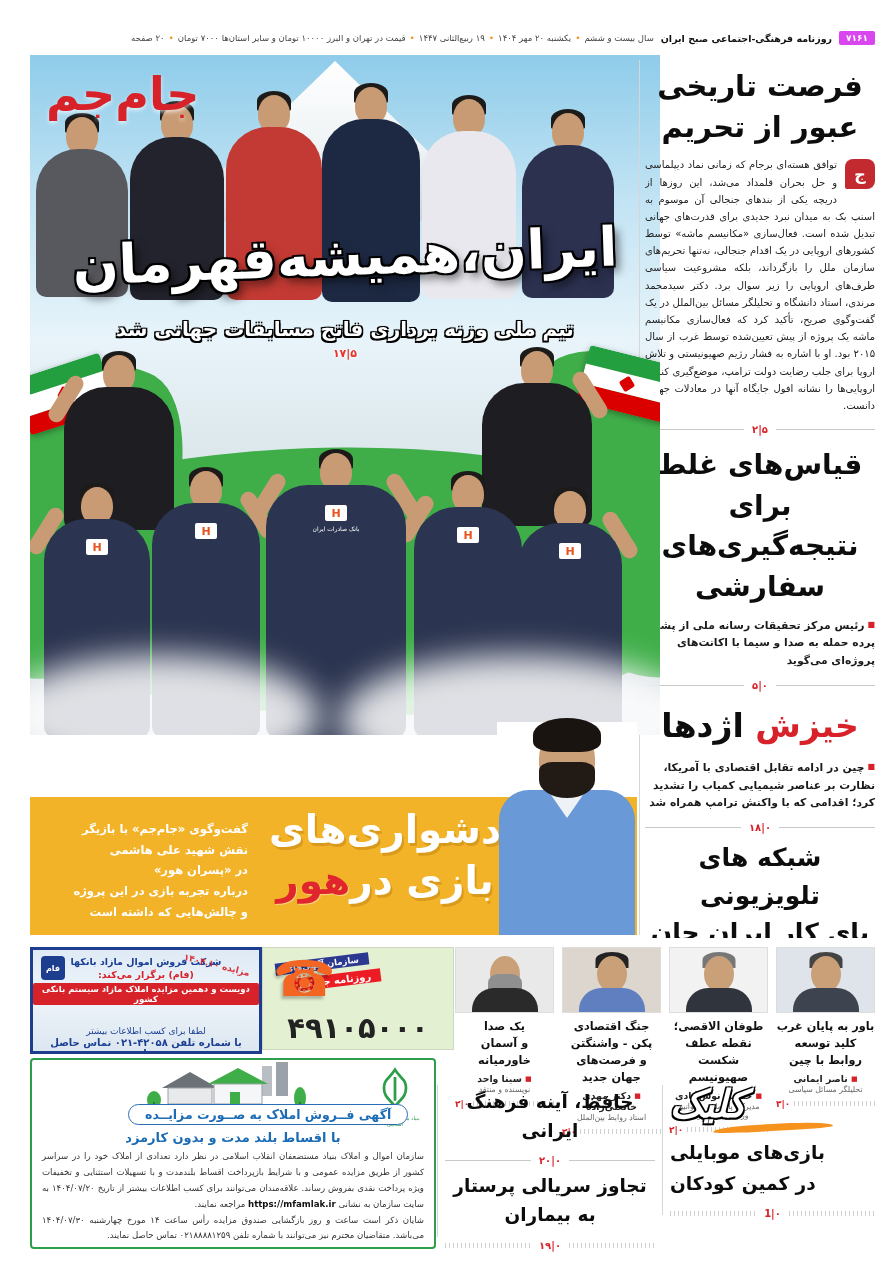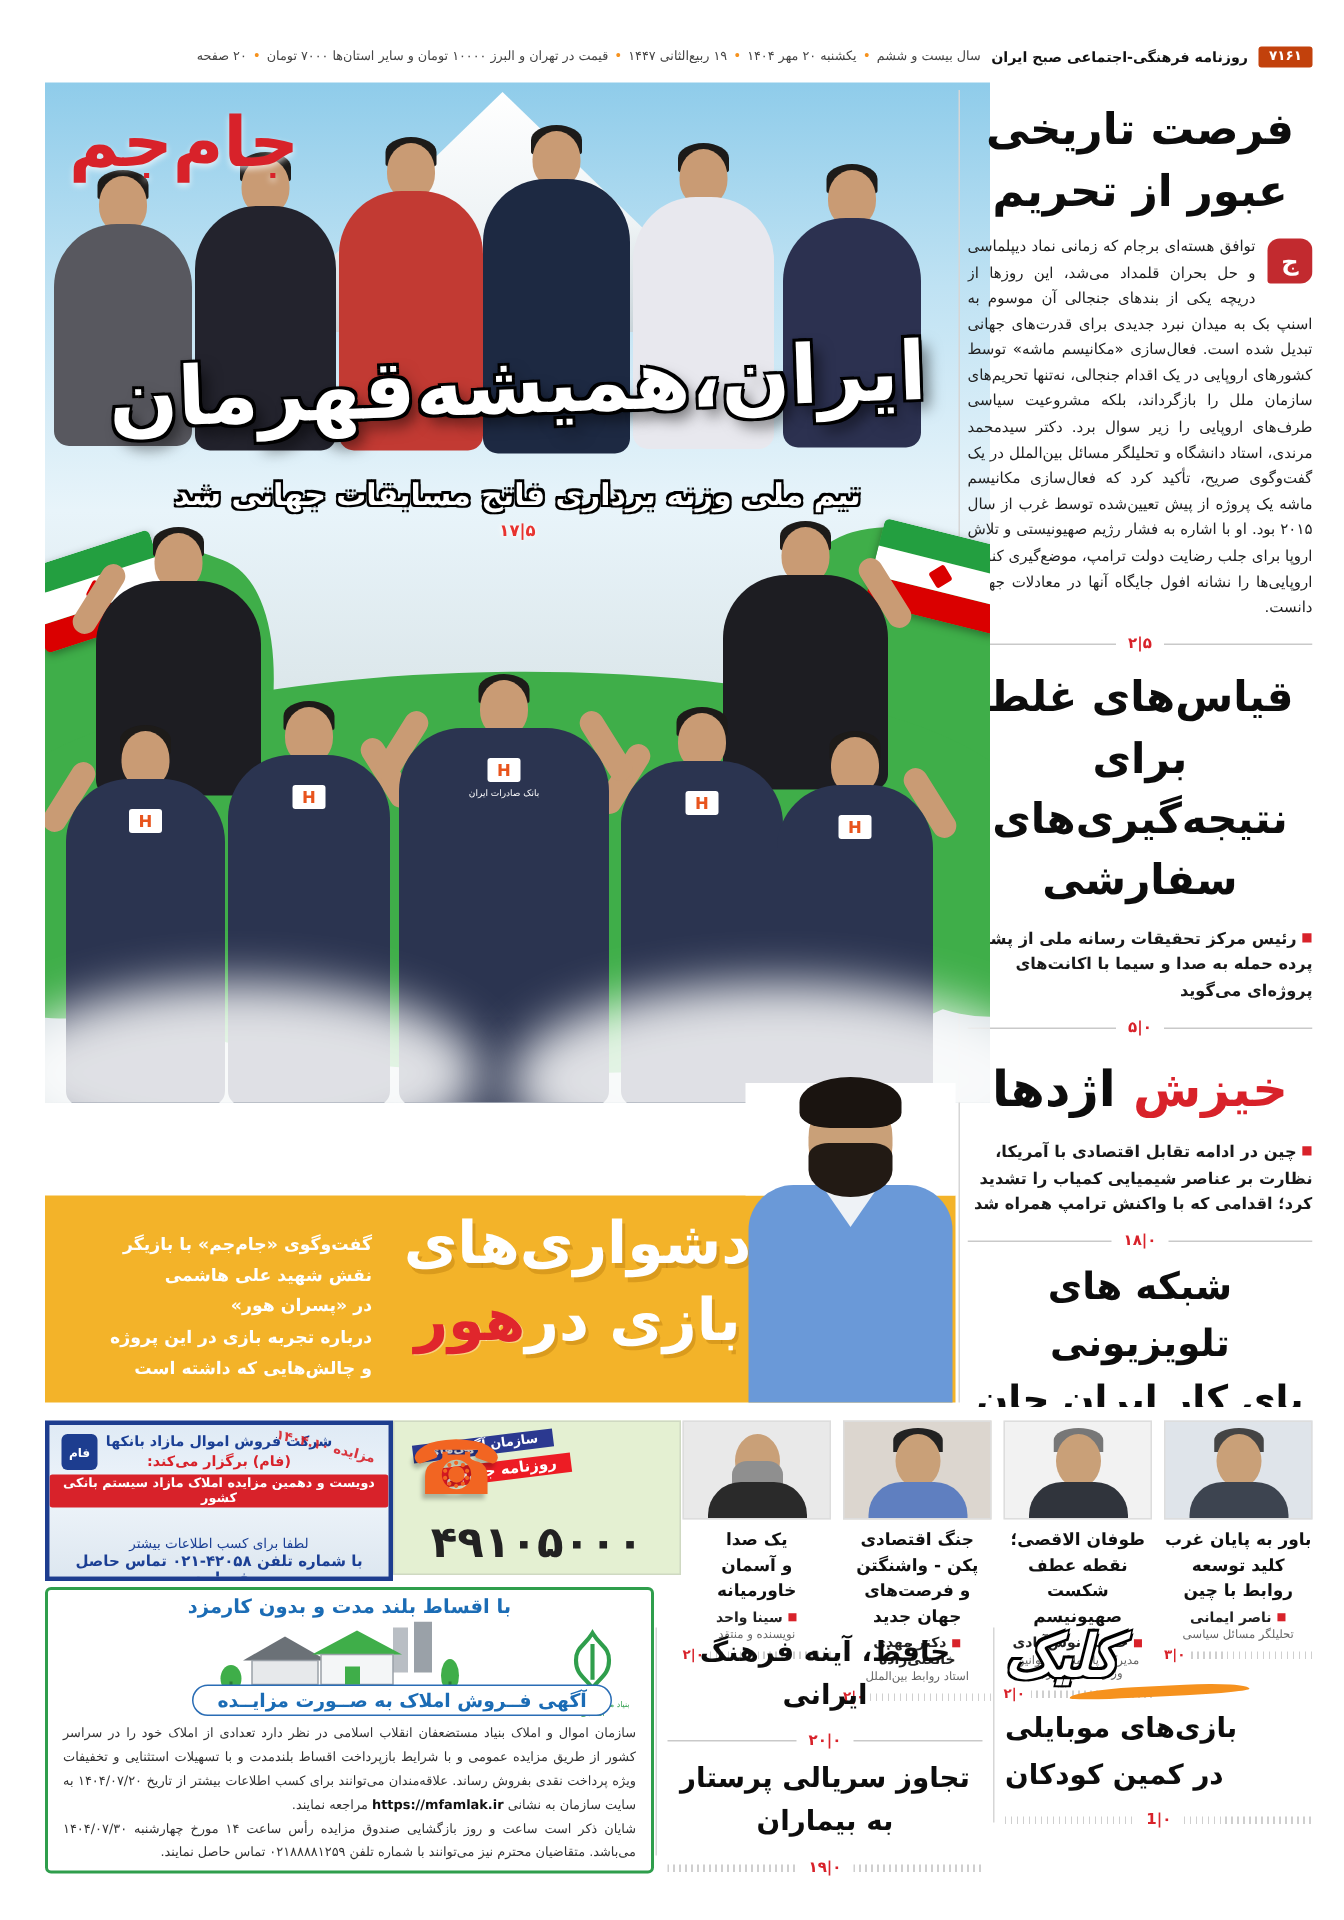--- a/index.html
+++ b/index.html
@@ -1,21 +1,21 @@
 <!DOCTYPE html>
 <html lang="fa" dir="rtl"><head>
 <meta charset="utf-8">
 <style>
   html,body{margin:0;padding:0;background:#f2f2f0;}
   #canvas{position:relative;width:896px;height:1280px;background:#ffffff;overflow:hidden;
           font-family:"DejaVu Sans",sans-serif;direction:rtl;}
   
   #topbar{position:absolute;top:28px;right:21px;left:30px;height:20px;display:flex;
           align-items:center;justify-content:flex-start;gap:7px;font-size:8.5px;color:#444;}
-  #issue-badge{background:#c2410c;color:#fff;font-weight:bold;font-size:9px;padding:2px 7px;border-radius:2px;}
+  #issue-badge{background:#d946ef;color:#fff;font-weight:bold;font-size:9px;padding:2px 7px;border-radius:2px;}
   #masthead{font-weight:bold;color:#111;font-size:9.5px;}
   .meta{display:flex;align-items:center;}
   .meta span+span::before{content:"•";color:#f6921e;margin:0 4px;font-size:9px;}
   
   #photo{position:absolute;left:30px;top:55px;width:619px;height:680px;overflow:hidden;
          background:linear-gradient(180deg,#8fccea 0%,#bfe2f3 20%,#e8f4fa 42%,#dde8ec 58%,#cfd9de 75%);padding-left:11px;}
   #mountain{position:absolute;left:140px;top:6px;width:330px;height:160px;
             background:linear-gradient(180deg,#ffffff 0%,#eef3f5 55%,#c9d4d9 100%);
             clip-path:polygon(50% 0,100% 100%,0 100%);}
   #jamjam-logo{position:absolute;left:16px;top:12px;z-index:12;color:#d8222a;font-weight:900;
@@ -429,21 +429,20 @@
     <div id="click-logo">کلیک</div>
     <div id="click-swoosh"></div>
     <div class="bt prel">بازی‌های موبایلی
 در کمین کودکان</div>
     <div class="pmark dot" style="margin-top:8px;">
         <span dir="ltr">1|۰</span>
       </div>
   </div>
 
   <div id="ad-bonyad">
-    <div id="bonyad-sub">با اقساط بلند مدت و بدون کارمزد</div>
     <div id="bonyad-top">
       <div id="bonyad-logo">
         <svg width="40" height="44" viewBox="0 0 40 48">
           <path d="M20 4 C14 14 8 14 8 24 C8 34 14 36 20 44 C26 36 32 34 32 24 C32 14 26 14 20 4 Z" fill="none" stroke="#2f9e4c" stroke-width="3"></path>
           <path d="M20 12 L20 38" stroke="#2f9e4c" stroke-width="3"></path>
         </svg>
         <div class="cap">بنیاد مستضعفان انقلاب اسلامی</div>
       </div>
       <svg id="bonyad-houses" width="170" height="46" viewBox="0 0 170 46">
         <rect x="120" y="4" width="10" height="30" fill="#b9bec4"></rect>
@@ -453,20 +452,21 @@
         <path d="M66 22 L96 6 L126 22 Z" fill="#3fae49"></path>
           <rect x="72" y="22" width="48" height="20" fill="#f4f6f7" stroke="#9aa1a8"></rect>
         <rect x="88" y="30" width="10" height="12" fill="#3fae49"></rect>
         <ellipse cx="12" cy="38" rx="7" ry="9" fill="#3fae49"></ellipse>
           <rect x="11" y="40" width="2" height="6" fill="#2c7a37"></rect>
         <ellipse cx="158" cy="36" rx="6" ry="11" fill="#3fae49"></ellipse>
           <rect x="157" y="40" width="2" height="6" fill="#2c7a37"></rect>
       </svg>
       <div id="bonyad-pill">آگهی فــروش املاک به صــورت مزایــده</div>
     </div>
+    <div id="bonyad-sub">با اقساط بلند مدت و بدون کارمزد</div>
     <div id="bonyad-body">
       <span>سازمان اموال و املاک بنیاد مستضعفان انقلاب اسلامی در نظر دارد تعدادی از املاک خود را در سراسر کشور از طریق مزایده عمومی و با شرایط بازپرداخت اقساط بلندمدت و با تسهیلات استثنایی و تخفیفات ویژه پرداخت نقدی بفروش رساند.</span>
       <span>علاقه‌مندان می‌توانند برای کسب اطلاعات بیشتر از تاریخ ۱۴۰۴/۰۷/۲۰ به سایت سازمان به نشانی</span>
       <span class="url">https://mfamlak.ir</span>
       <span>مراجعه نمایند.</span><br>
       <span>شایان ذکر است ساعت و روز بازگشایی صندوق مزایده رأس ساعت ۱۴ مورخ چهارشنبه ۱۴۰۴/۰۷/۳۰ می‌باشد.</span>
       <span>متقاضیان محترم نیز می‌توانند با شماره تلفن ۰۲۱۸۸۸۸۱۲۵۹ تماس حاصل نمایند.</span>
     </div>
   </div>
 

